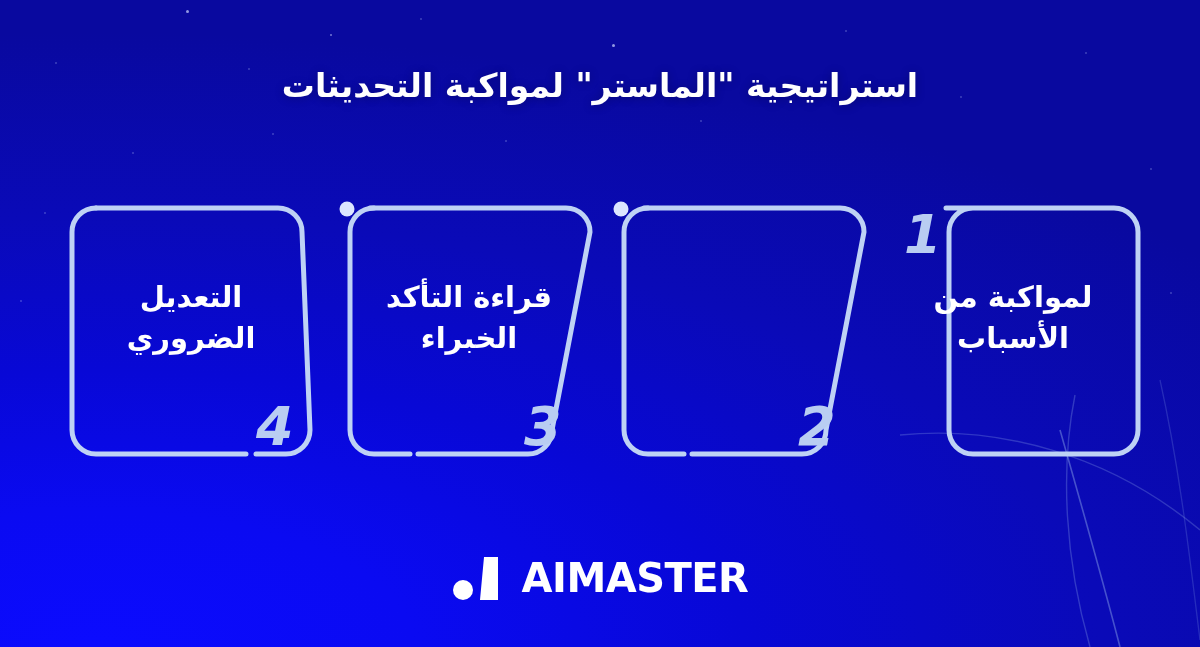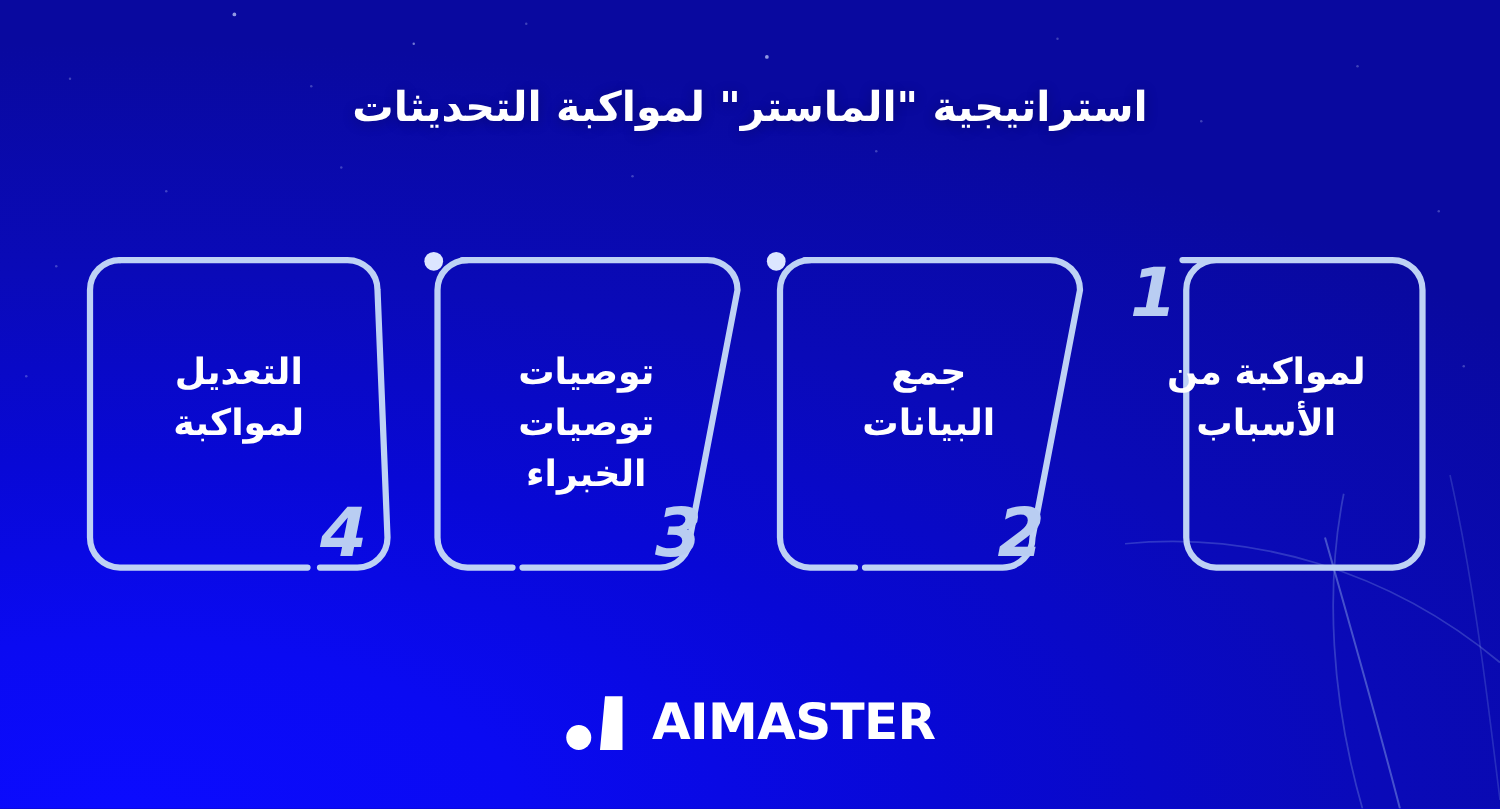--- a/index.html
+++ b/index.html
@@ -161,43 +161,41 @@
 الأسباب</div>
     </div>
 
     <div class="card" style="left:552px;width:262px;">
       <svg width="262" height="252" viewBox="0 0 262 252">
         <path d="M32 3 H228 A24 24 0 0 1 252 27 L214 225 A24 24 0 0 1 190 249 H80" fill="none" stroke="#bed2f5" stroke-width="5" stroke-linecap="round"></path>
         <path d="M36 3 A24 24 0 0 0 12 27 V225 A24 24 0 0 0 36 249 H72" fill="none" stroke="#bed2f5" stroke-width="5" stroke-linecap="round"></path>
         <circle cx="9" cy="4" r="7.5" fill="#dce6ff"></circle>
       </svg>
       <div class="card-num" style="left:186px;top:195px;">2</div>
-      <div class="card-label">جمع
-البيانات</div>
     </div>
 
     <div class="card" style="left:278px;width:262px;">
       <svg width="262" height="252" viewBox="0 0 262 252">
         <path d="M32 3 H228 A24 24 0 0 1 252 27 L214 225 A24 24 0 0 1 190 249 H80" fill="none" stroke="#bed2f5" stroke-width="5" stroke-linecap="round"></path>
         <path d="M36 3 A24 24 0 0 0 12 27 V225 A24 24 0 0 0 36 249 H72" fill="none" stroke="#bed2f5" stroke-width="5" stroke-linecap="round"></path>
         <circle cx="9" cy="4" r="7.5" fill="#dce6ff"></circle>
       </svg>
       <div class="card-num" style="left:186px;top:195px;">3</div>
-      <div class="card-label">توصيات توصيات
+      <div class="card-label">قراءة التأكد
 الخبراء</div>
     </div>
 
     <div class="card" style="left:0px;width:262px;">
       <svg width="262" height="252" viewBox="0 0 262 252">
         <path d="M36 3 H218 A24 24 0 0 1 242 27 L250 225 A24 24 0 0 1 226 249 H196" fill="none" stroke="#bed2f5" stroke-width="5" stroke-linecap="round"></path>
         <path d="M36 3 A24 24 0 0 0 12 27 V225 A24 24 0 0 0 36 249 H186" fill="none" stroke="#bed2f5" stroke-width="5" stroke-linecap="round"></path>
       </svg>
       <div class="card-num" style="left:196px;top:195px;">4</div>
       <div class="card-label">التعديل
-لمواكبة</div>
+الضروري</div>
     </div>
 
   </div>
 
   <div class="logo">
     <div class="logo-mark">
       <svg width="56" height="46" viewBox="0 0 56 46" fill="none">
         <circle cx="11" cy="35" r="10" fill="#ffffff"></circle>
         <path d="M32 2 H46 L46 45 H28 Z" fill="#ffffff"></path>
       </svg>

